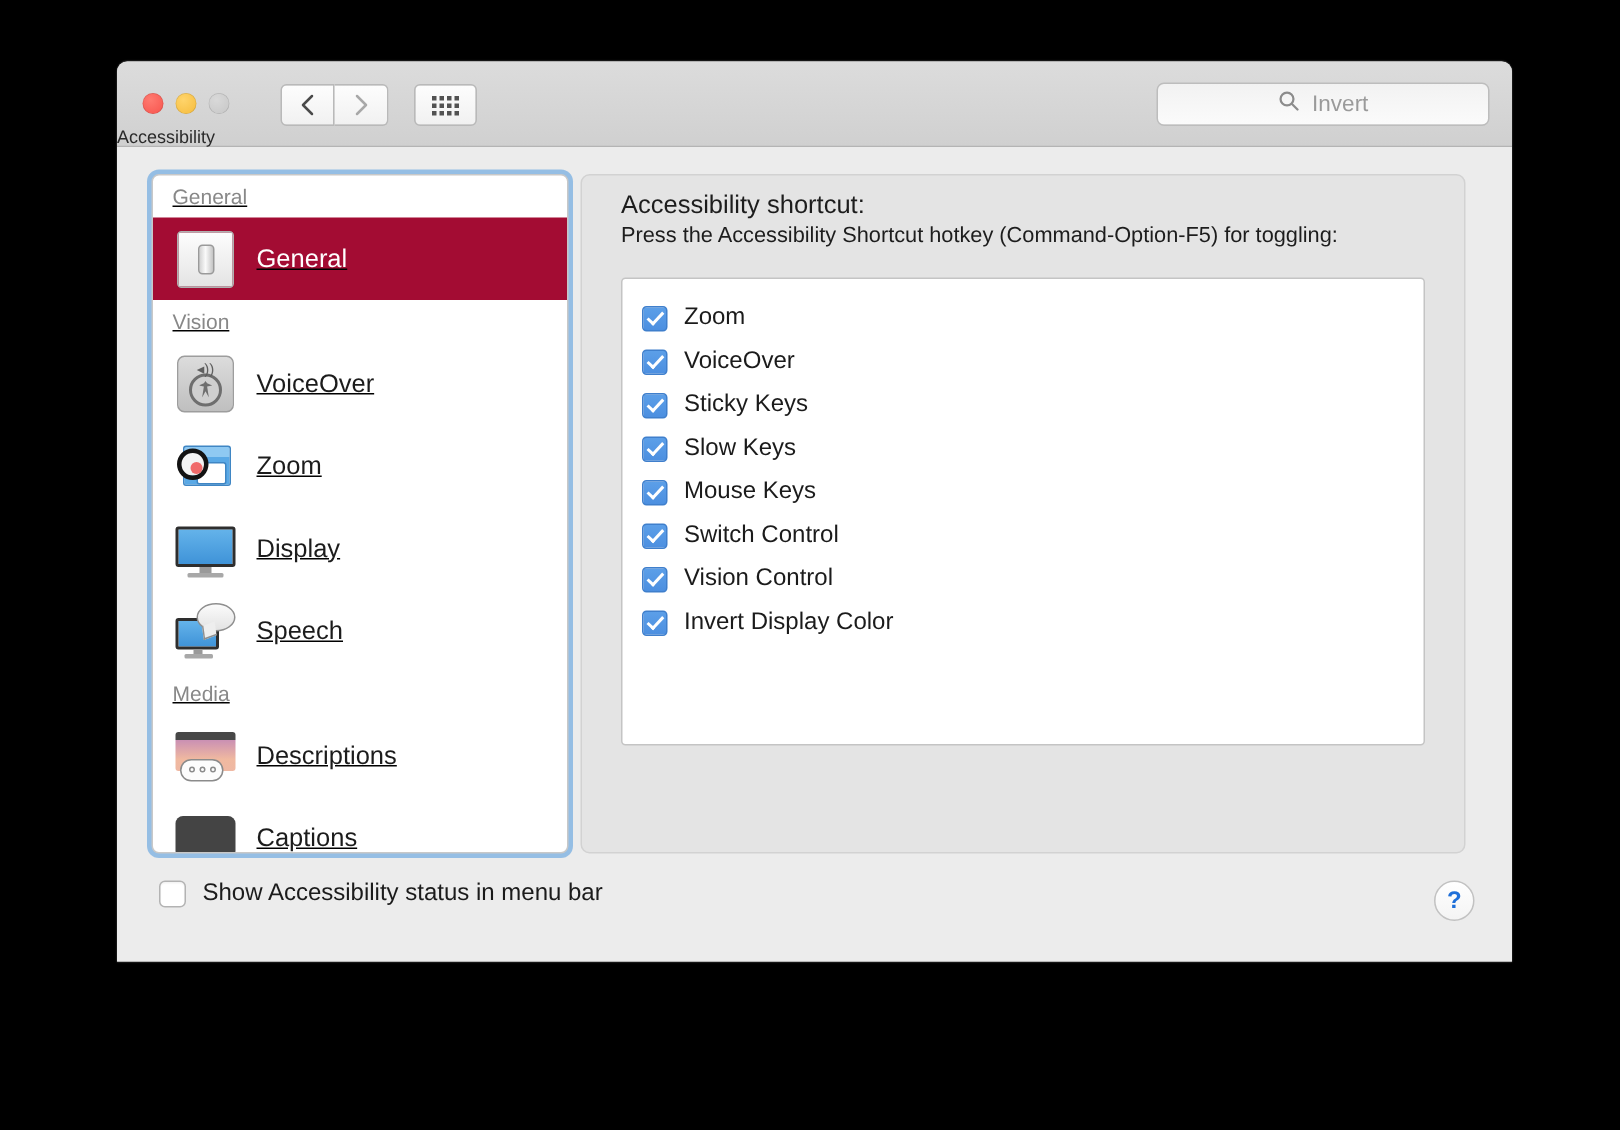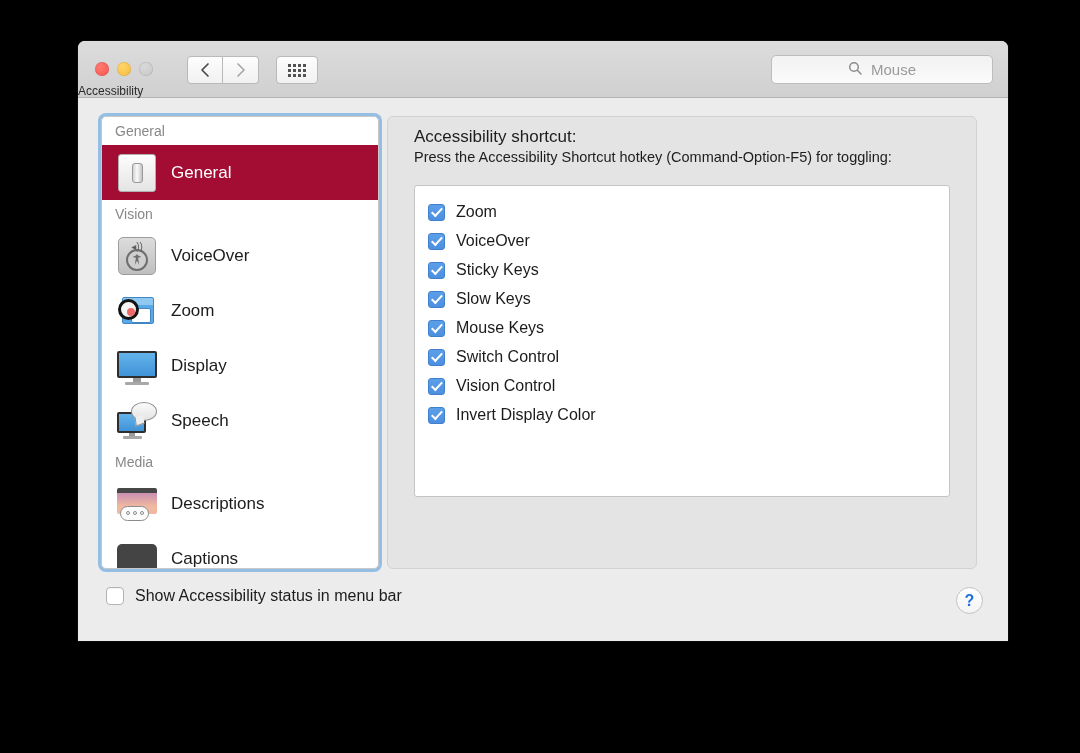--- a/index.html
+++ b/index.html
@@ -136,20 +136,21 @@
   
   .sidebar-wrap {
     position: relative;
     width: 278px;
     height: 453px;
     border-radius: 5px;
     background: #ffffff;
     border: 1px solid #c8c8c8;
     box-shadow: 0 0 0 3px rgba(120,175,226,0.75);
     overflow: hidden;
+    text-decoration: underline;
   }
   .sidebar-scroll {
     height: 100%;
     overflow: hidden;
   }
 
   .group-header {
     font-size: 14px;
     color: #888888;
     padding: 6px 0 6px 13px;
@@ -412,21 +413,21 @@
 
       <div class="window-title">Accessibility</div>
 
       <div class="search-field">
         <span>
           <svg width="14" height="14" viewBox="0 0 14 14" aria-hidden="true">
             <circle cx="6" cy="6" r="4.3" fill="none" stroke="#8c8c8c" stroke-width="1.5"></circle>
             <line x1="9.3" y1="9.3" x2="13" y2="13" stroke="#8c8c8c" stroke-width="1.5" stroke-linecap="round"></line>
           </svg>
         </span>
-        <span class="search-placeholder">Mouse</span>
+        <span class="search-placeholder">Invert</span>
       </div>
     </div>
 
     <div class="body-area">
       <div class="panes">
 
         <div class="sidebar-wrap">
           <div class="sidebar-scroll">
 
             <div class="group-header">General</div>

